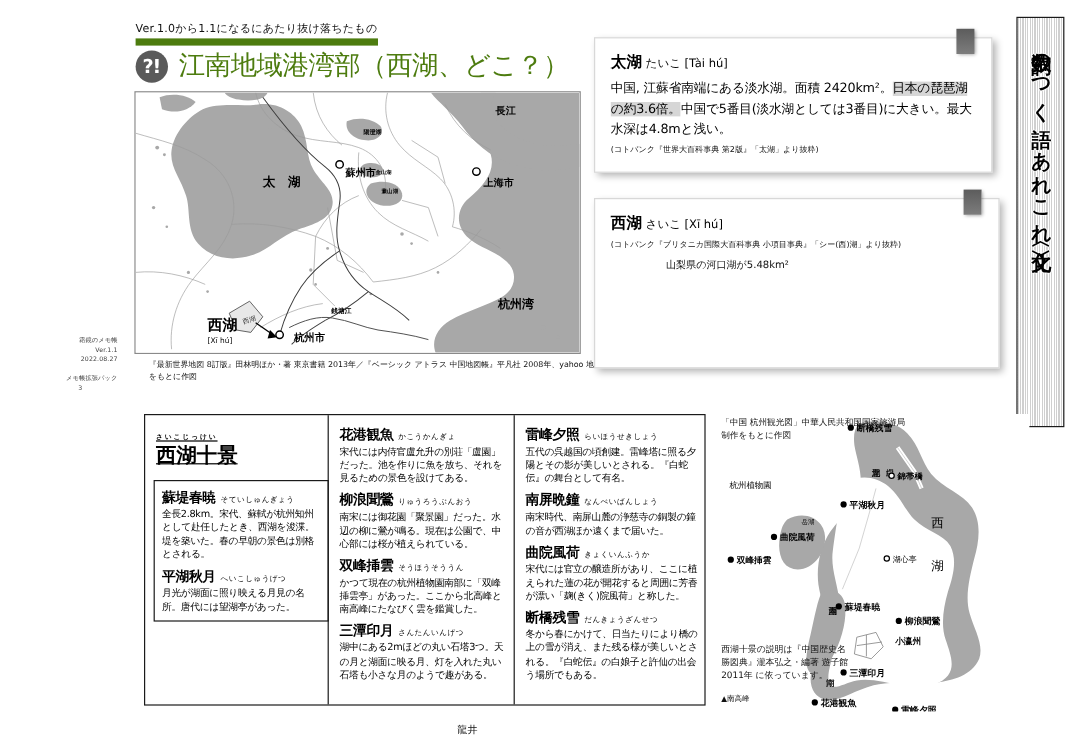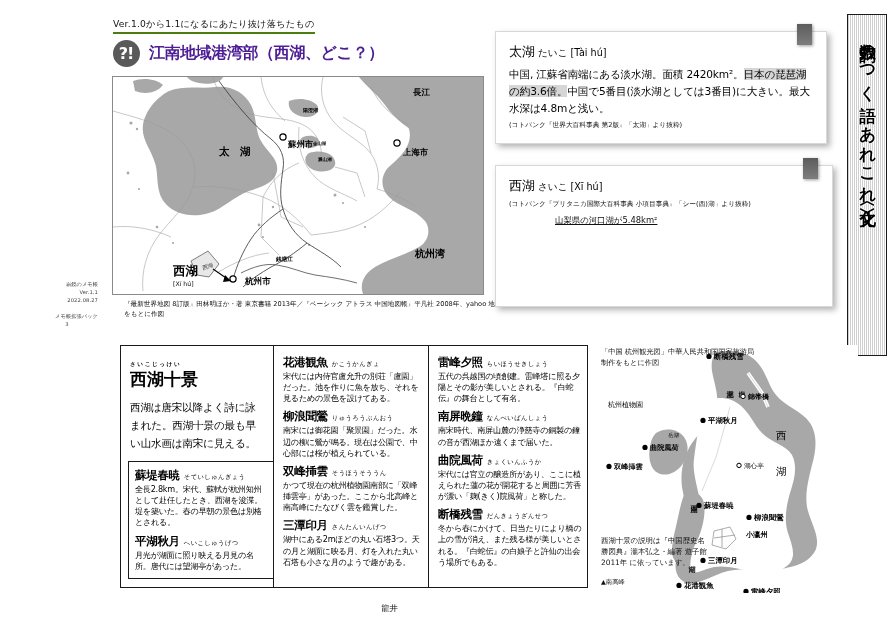--- a/index.html
+++ b/index.html
@@ -53,39 +53,39 @@
     line-height: 1;
     text-shadow: 0 0 1px #fff, 0 0 2px #fff, 1px 0 1px #fff, -1px 0 1px #fff;
   }
 
   
   .ver-note {
     position: absolute;
     left: 113px; top: 18px;
     font-size: 9.2px;
     color: #111;
-    border-bottom: 2px solid #4d7c0f;
+    border-bottom: 6px solid #4d7c0f;
     padding-bottom: 1px;
     letter-spacing: .2px;
   }
   .title-row {
     position: absolute;
     left: 113px; top: 40px;
     display: flex; align-items: center; gap: 9px;
   }
   .qmark {
     width: 27px; height: 27px; border-radius: 50%;
     background: #5a5a5a; color: #fff;
     display: flex; align-items: center; justify-content: center;
     font-size: 16px; font-weight: bold;
     letter-spacing: -1px;
     padding-right: 1px;
   }
   .main-title {
-    font-size: 16px; font-weight: bold; color: #4c1d95;
+    font-size: 22px; font-weight: normal; color: #4d7c0f;
     letter-spacing: -.4px;
   }
 
   
   .map-box {
     position: absolute;
     left: 112px; top: 76px;
     width: 372px; height: 219px;
     border: 1px solid #8a8a8a;
     background: #fefefe;
@@ -112,52 +112,53 @@
     position: absolute;
     right: 14px; top: -8px;
     width: 15px; height: 21px;
     background: linear-gradient(180deg,#5c5c5c,#7d7d7d);
     box-shadow: 1px 1px 3px rgba(0,0,0,.4);
   }
   #card-taiko { left: 495px; top: 31px; width: 332px; height: 113px; padding: 11px 13px 8px 13px; }
   #card-saiko { left: 495px; top: 165px; width: 338px; height: 142px; padding: 11px 13px 8px 13px; }
 
   .card-head { font-size: 11.5px; margin-bottom: 5px; color:#000; }
-  .card-head .kanji { font-weight: normal; font-size: 13px; }
+  .card-head .kanji { font-weight: bold; font-size: 13px; }
   .card-head .kana  { font-size: 9.6px; margin-left: 3px; }
   .card-head .pinyin{ font-size: 9.6px; margin-left: 3px; }
   .card-body {
     font-size: 10.6px; line-height: 1.62; color: #000;
     letter-spacing: -.15px;
   }
   .card-body .hl { background: #d6d6d6; }
   .card-src {
     font-size: 6.7px; color: #111; margin-top: 4px; line-height:1.4;
   }
   .card-note {
     font-size: 7.2px; color: #111; margin-top: 5px; padding-left: 46px; line-height: 1.45;
   }
-  .card-note .n1 { font-size: 8.4px; text-decoration: underline; }
+  .card-note .n1 { font-size: 8.4px; }
 
   
   .bottom-panel {
     position: absolute;
     left: 120px; top: 345px;
     width: 468px; height: 243px;
     border: 1px solid #1a1a1a;
     background: #fff;
   }
   .bp-col { position: absolute; top: 0; height: 100%; padding: 9px 7px 0 9px; }
   .bp-col.c1 { left: 0;   width: 152px; }
   .bp-col.c2 { left: 152px; width: 155px; border-left: 1px solid #1a1a1a; }
   .bp-col.c3 { left: 307px; width: 161px; border-left: 1px solid #1a1a1a; }
 
   .jk-title {
     font-size: 17px; font-weight: bold; letter-spacing: 0px;
     margin-top: 6px;
+    text-decoration: underline;
   }
   .ruby-top { font-size: 5.6px; letter-spacing: 1.6px; display:block; margin-bottom:-1px;}
   .jk-lead {
     font-size: 10.6px; line-height: 1.7; margin-top: 7px; letter-spacing: -.2px;
   }
   .subbox {
     border: 1px solid #1a1a1a;
     margin-top: 9px;
     padding: 6px 5px 6px 6px;
     position: relative;
@@ -352,21 +353,20 @@
       <div class="n1">山梨県の河口湖が5.48km²</div>
     </div>
   </div>
 
   <div class="bottom-panel">
     <div class="bp-col c1">
       <div class="jk-title">
         <span class="ruby-top">さいこじっけい</span>
         <span>西湖十景</span>
       </div>
-      <div class="jk-lead">西湖は唐宋以降よく詩に詠まれた。西湖十景の最も早い山水画は南宋に見える。</div>
       <div class="subbox" id="col1-box">
           <div class="item">
             <div class="item-h">蘇堤春暁<span class="item-r">そていしゅんぎょう</span></div>
             <div class="item-b">全長2.8km。宋代、蘇軾が杭州知州として赴任したとき、西湖を浚渫。堤を築いた。春の早朝の景色は別格とされる。</div>
           </div>
           <div class="item">
             <div class="item-h">平湖秋月<span class="item-r">へいこしゅうげつ</span></div>
             <div class="item-b">月光が湖面に照り映える月見の名所。唐代には望湖亭があった。</div>
           </div>
         </div>

